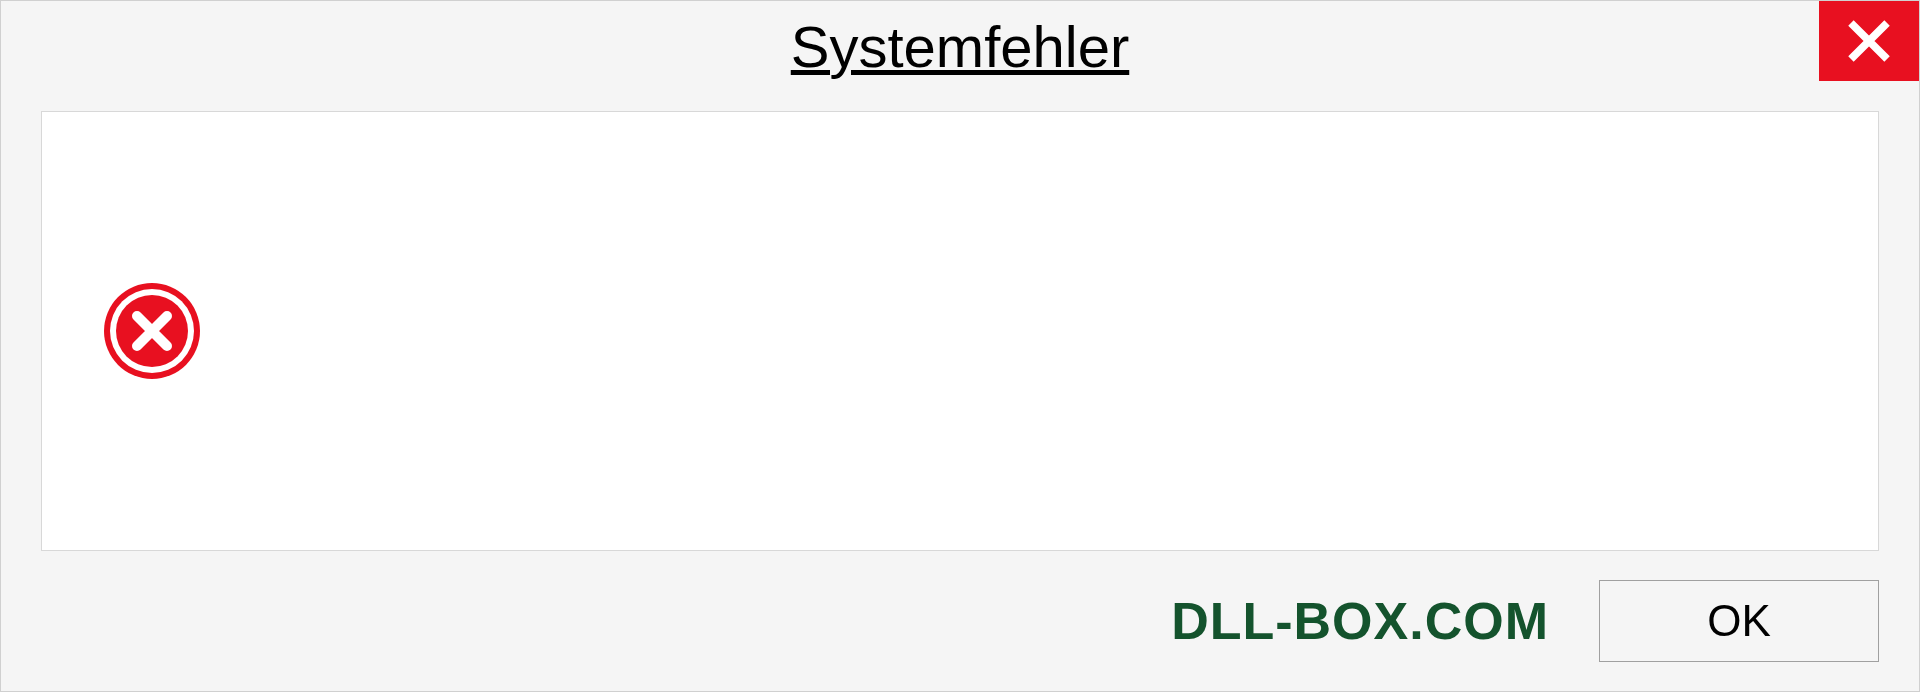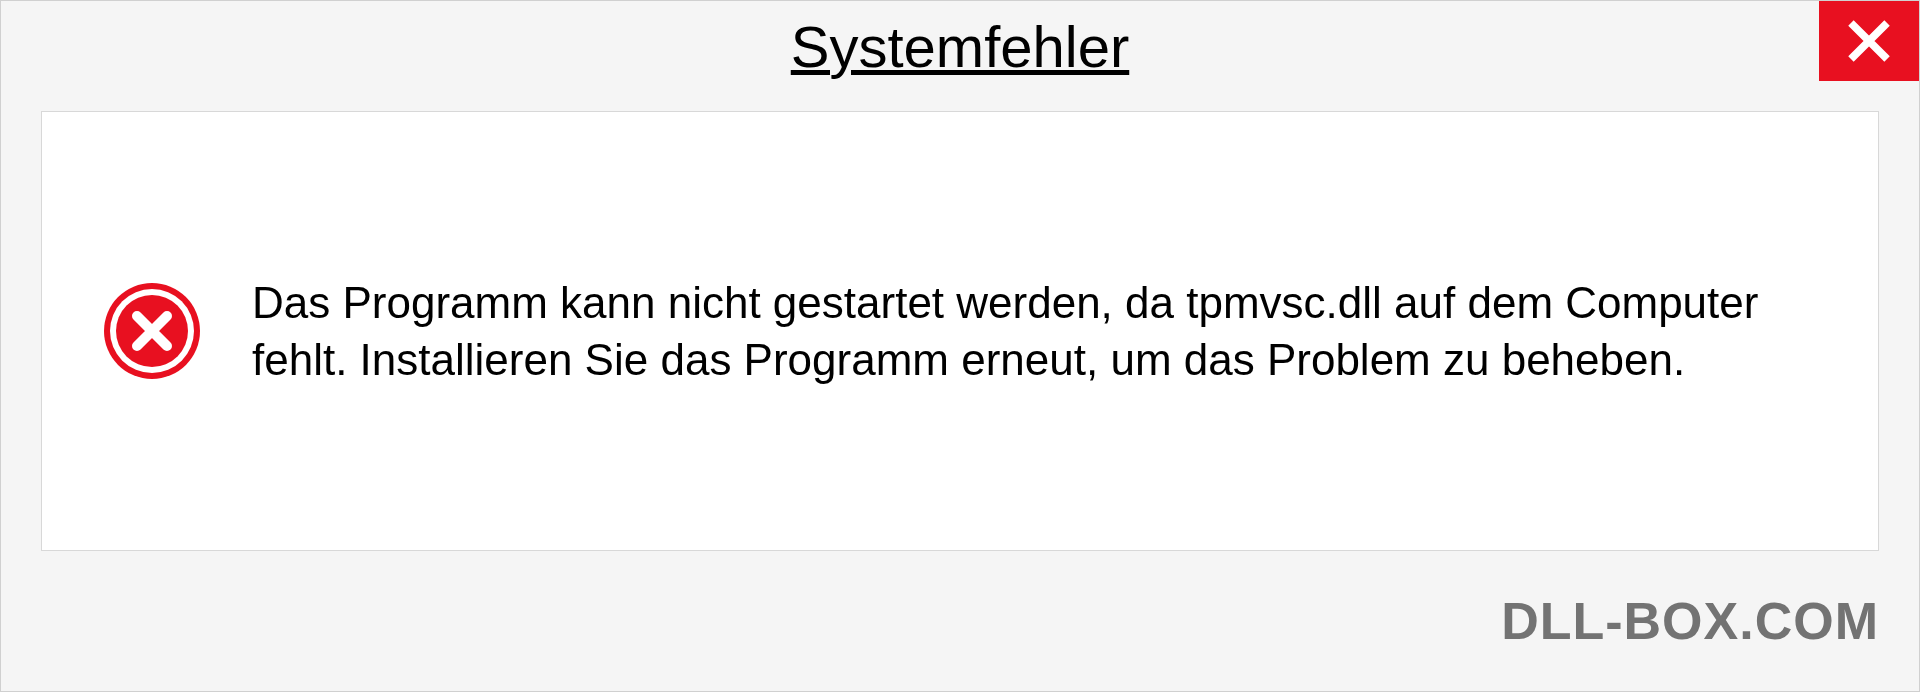--- a/index.html
+++ b/index.html
@@ -81,21 +81,21 @@
       display: flex;
       align-items: center;
       justify-content: flex-end;
       padding: 0 40px 20px 40px;
       position: relative;
       gap: 50px;
     }
     .watermark {
       font-size: 52px;
       font-weight: 900;
-      color: #737373;
+      color: #14532d;
       letter-spacing: 1px;
       font-family: Arial, sans-serif;
       margin-left: 42px;
     }
     .ok-button {
       width: 280px;
       height: 82px;
       background: #f5f5f5;
       border: 1px solid #a0a0a0;
       font-size: 44px;
@@ -121,19 +121,19 @@
 
   <div class="content-area">
     <div class="error-icon">
       <svg viewBox="0 0 100 100">
         <circle cx="50" cy="50" r="48" fill="#e81020"></circle>
         <circle cx="50" cy="50" r="42" fill="#ffffff"></circle>
         <circle cx="50" cy="50" r="36" fill="#e81020"></circle>
         <path d="M35 35 L65 65 M65 35 L35 65" stroke="#ffffff" stroke-width="10" stroke-linecap="round" fill="none"></path>
       </svg>
     </div>
-    <div class="message">Das Programm kann nicht gestartet werden, da tpmvsc.dll auf dem Computer fehlt. Installieren Sie das Programm erneut, um das Problem zu beheben.</div>
   </div>
 
   <div class="footer">
     <div class="watermark">DLL-BOX.COM</div>
+    <div class="ok-button">OK</div>
   </div>
 </div>
 
 </body></html>

